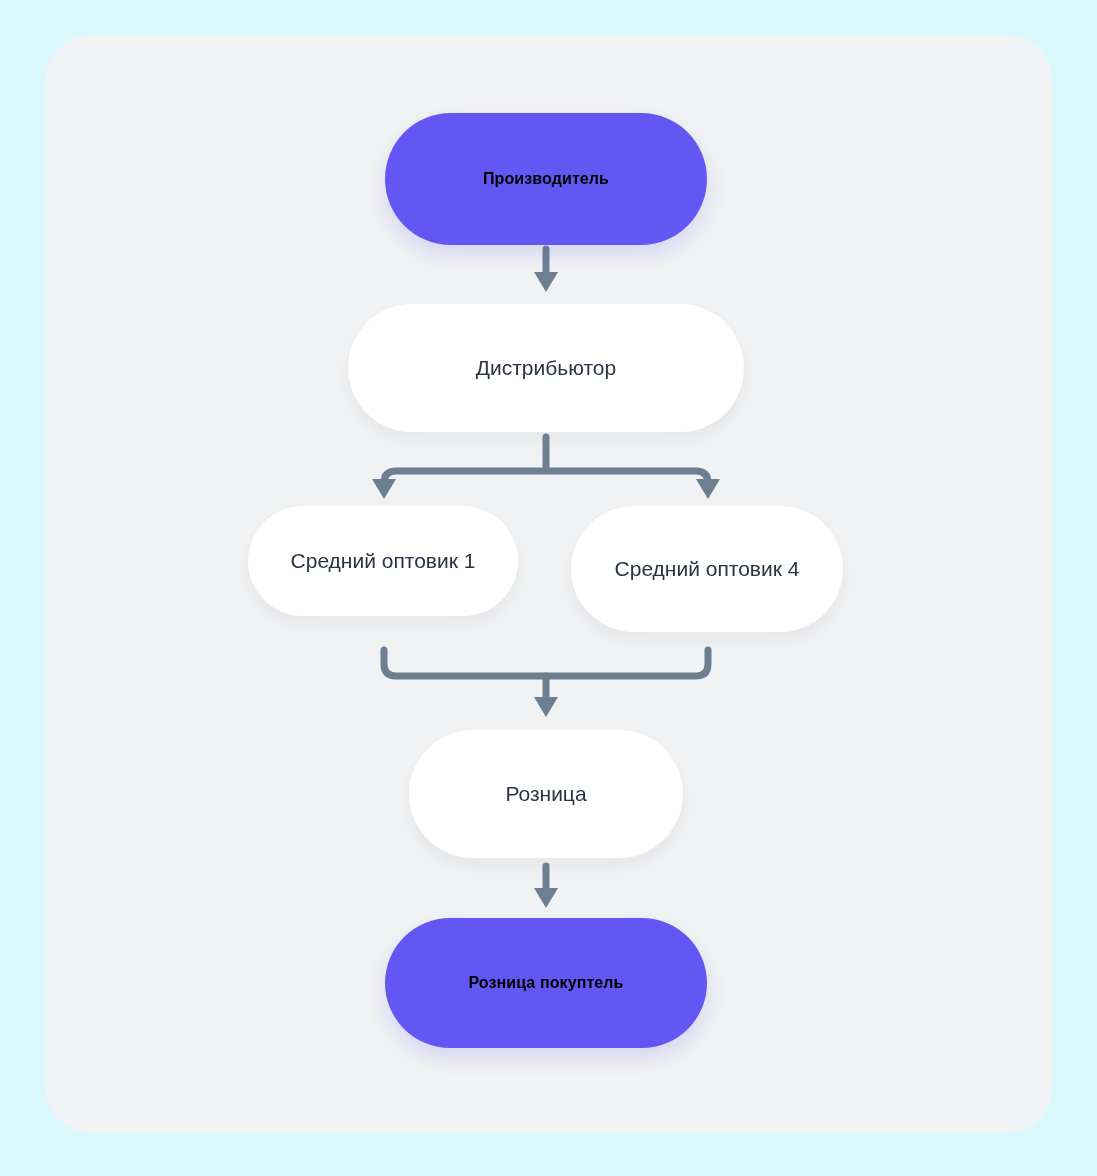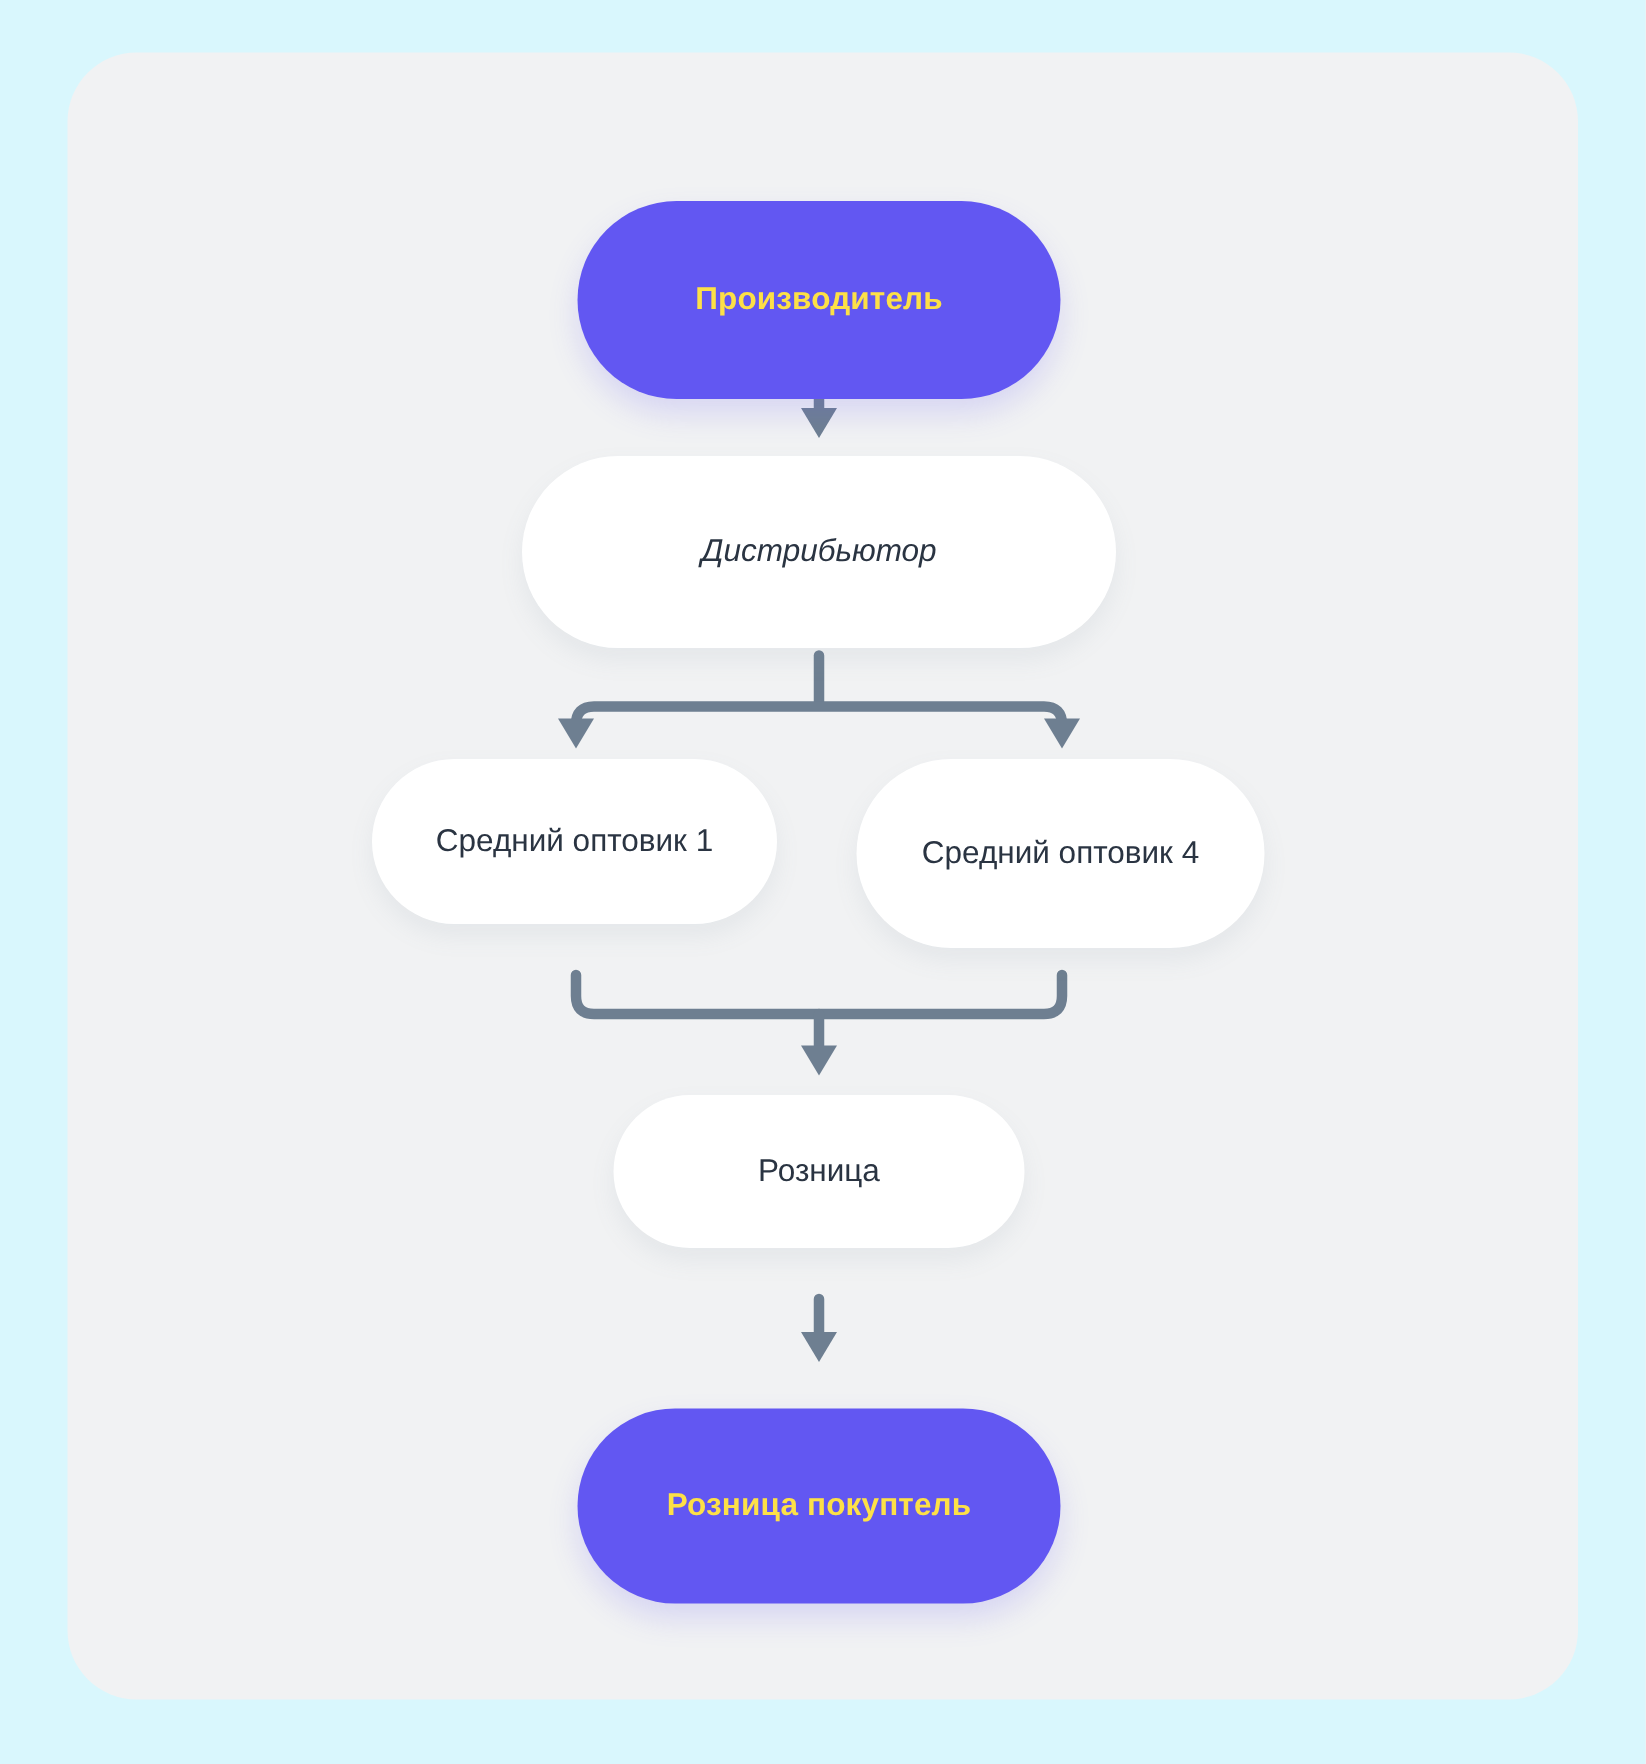--- a/index.html
+++ b/index.html
@@ -59,51 +59,50 @@
     z-index: 2;
   }
 
   .node-label {
     display: block;
     white-space: nowrap;
   }
 
   .node--accent {
     background: #6257f2;
-    color: #fde047;
+    color: #000000;
     font-weight: bold;
-    font-size: 21px;
+    font-size: 16px;
     letter-spacing: 0.1px;
     box-shadow: 0 10px 20px rgba(98, 87, 242, 0.18);
-    margin-top: 21px;
   }
 
   .node--plain {
     background: #ffffff;
     color: #2a3442;
     font-weight: normal;
     font-size: 21px;
     box-shadow: 0 8px 16px rgba(120, 135, 155, 0.10);
   }
 
   
   #node-manufacturer {
     left: 385px;  top: 113px;  width: 322px;  height: 132px;
   }
   #node-distributor {
-    left: 348px;  top: 304px;  width: 396px;  height: 128px; font-style: italic;
+    left: 348px;  top: 304px;  width: 396px;  height: 128px;
   }
   #node-wholesaler-1 {
     left: 248px;  top: 506px;  width: 270px;  height: 110px;
   }
   #node-wholesaler-2 {
     left: 571px;  top: 506px;  width: 272px;  height: 126px;
   }
   #node-retail {
-    left: 409px;  top: 730px;  width: 274px;  height: 102px;
+    left: 409px;  top: 730px;  width: 274px;  height: 128px;
   }
   #node-end-customer {
     left: 385px;  top: 918px;  width: 322px;  height: 130px;
   }
 </style>
 </head>
 <body>
 
 <div id="diagram-root">
 

